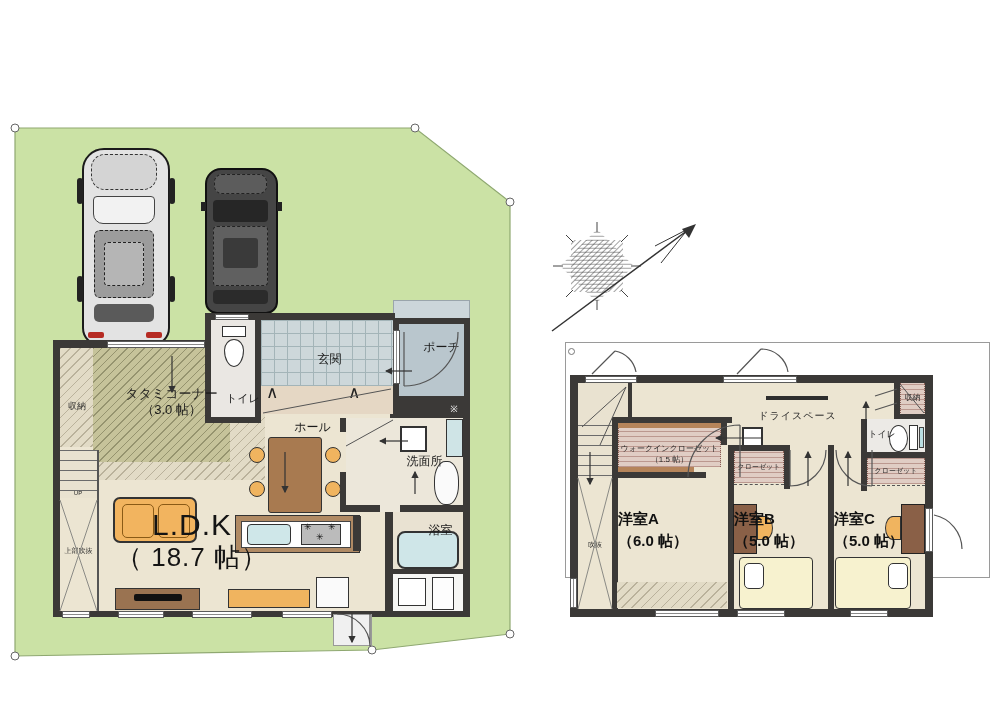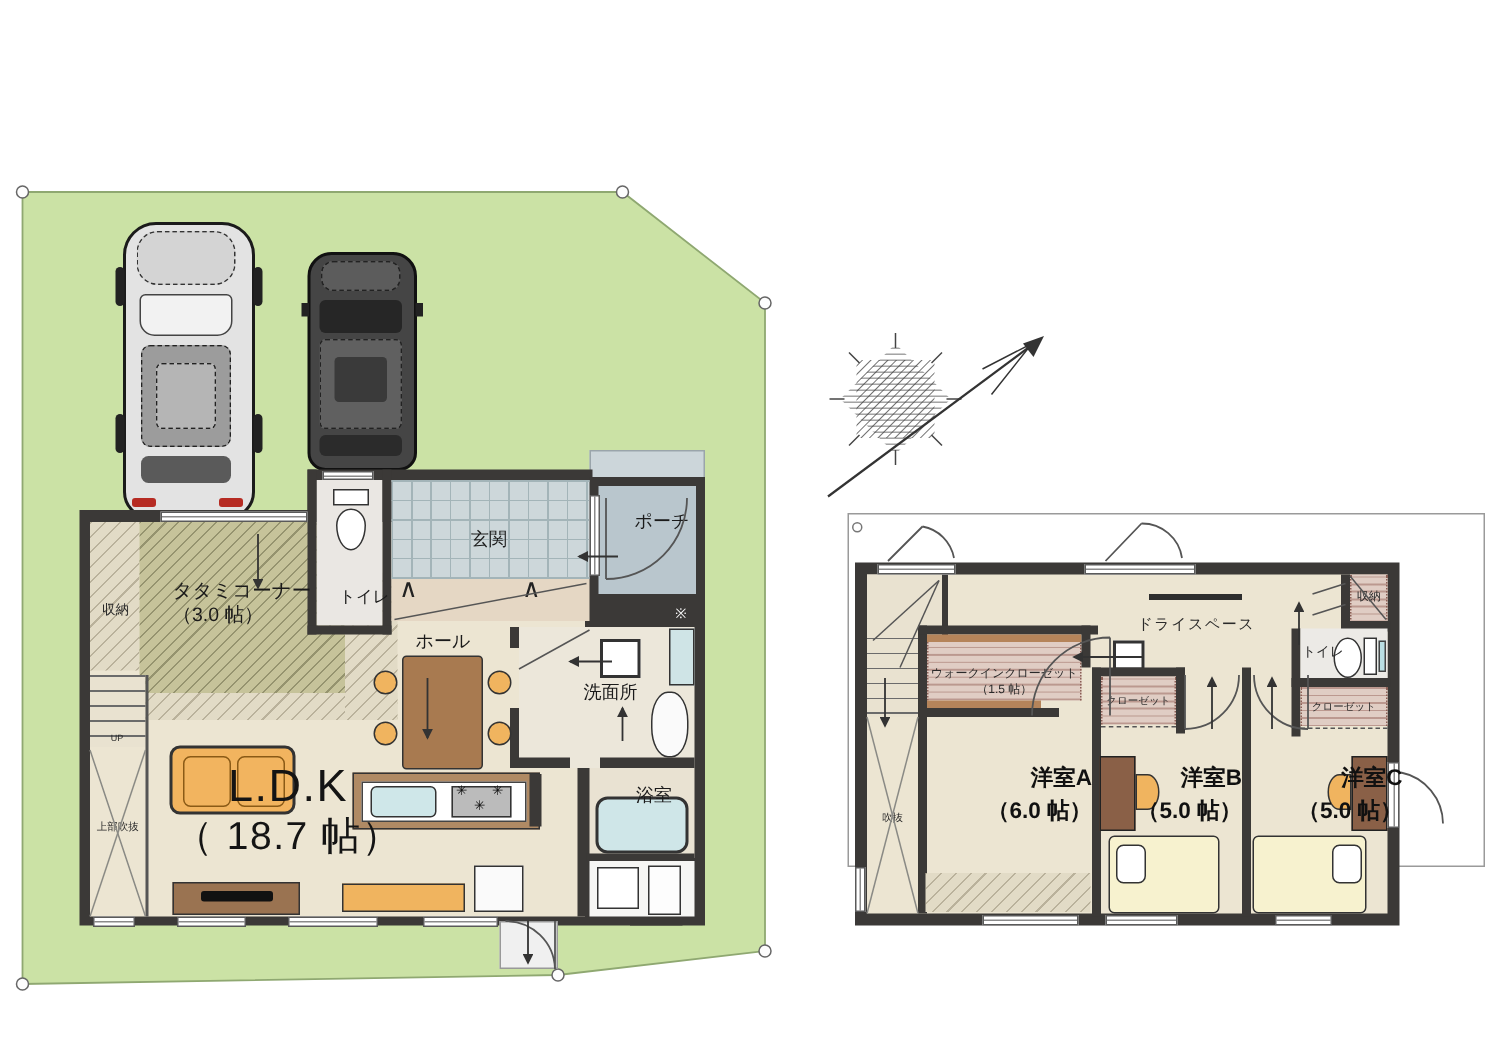--- a/index.html
+++ b/index.html
@@ -18,23 +18,23 @@
     border-left:1px dotted #8a5f55;border-right:1px dotted #8a5f55;}
   .treads{background-color:#e9e2d0;
     background-image:repeating-linear-gradient(180deg,#6b6b6b 0 1px,transparent 1px 10px);}
   .tile{background-color:#cdd7da;
     background-image:repeating-linear-gradient(0deg,#a3b4b8 0 1px,transparent 1px 13px),
                      repeating-linear-gradient(90deg,#a3b4b8 0 1px,transparent 1px 13px);}
   .win{background:#ffffff;border:1px solid #5a5a5a;background-image:linear-gradient(#8a8a8a,#8a8a8a);
        background-size:100% 1px;background-position:center;background-repeat:no-repeat;}
   .winv{background:#ffffff;border:1px solid #5a5a5a;background-image:linear-gradient(90deg,transparent 0,transparent 0),linear-gradient(#8a8a8a,#8a8a8a);
        background-size:1px 100%;background-position:center;background-repeat:no-repeat;}
-  .lbl{font-size:12px;font-weight:500;text-align:left;white-space:nowrap;line-height:1.25;color:#1a1a1a;padding-left:19px;}
+  .lbl{font-size:12px;font-weight:500;text-align:center;white-space:nowrap;line-height:1.25;color:#1a1a1a;padding-left:19px;}
   .lbl-sm{font-size:8px;font-weight:500;text-align:center;white-space:nowrap;color:#2a2a2a;}
-  .room-big{font-size:15px;font-weight:600;text-align:right;white-space:nowrap;line-height:1.45;color:#111;}
+  .room-big{font-size:15px;font-weight:600;text-align:left;white-space:nowrap;line-height:1.45;color:#111;}
   .ldk{font-size:30px;font-weight:500;text-align:center;white-space:nowrap;letter-spacing:1px;color:#141414;line-height:1.15;}
   .ldk2{font-size:26px;}
   svg{position:absolute;left:0;top:0;pointer-events:none;}
 </style>
 </head>
 <body>
 
 <div id="canvas">
 
   <svg width="1000" height="707">

